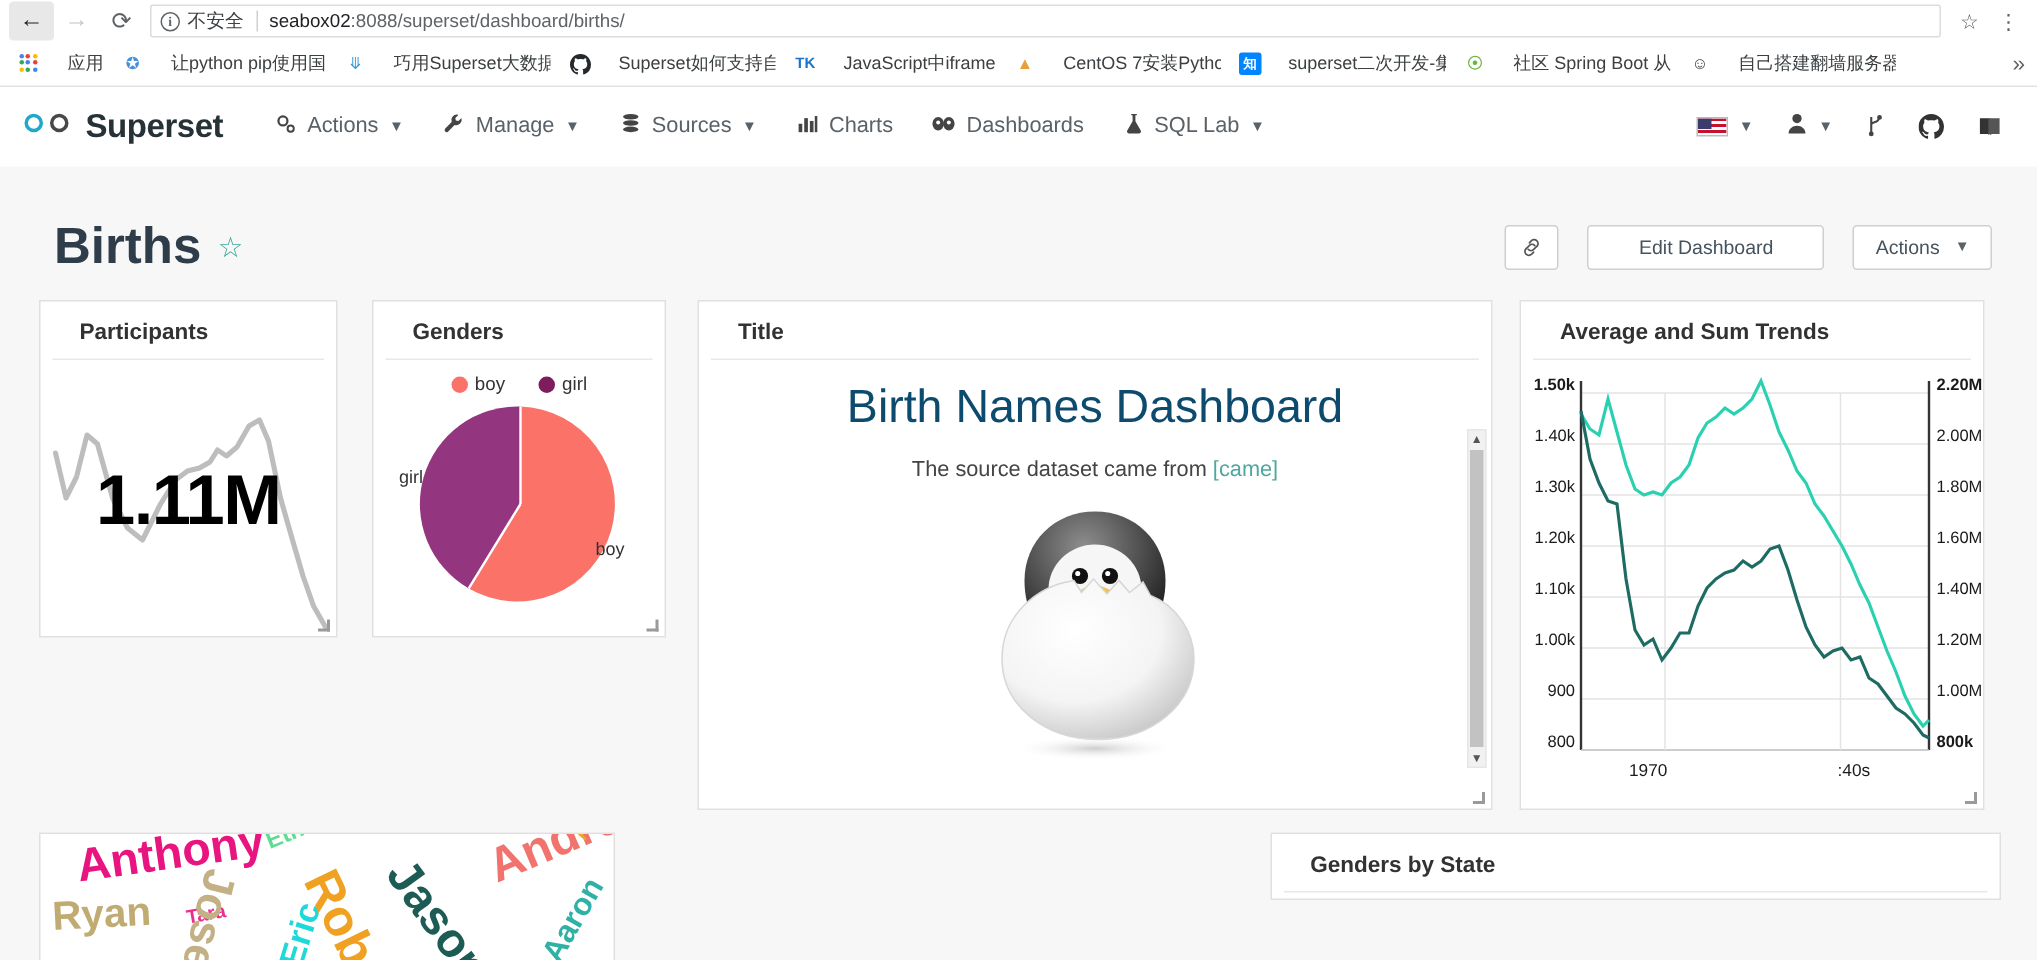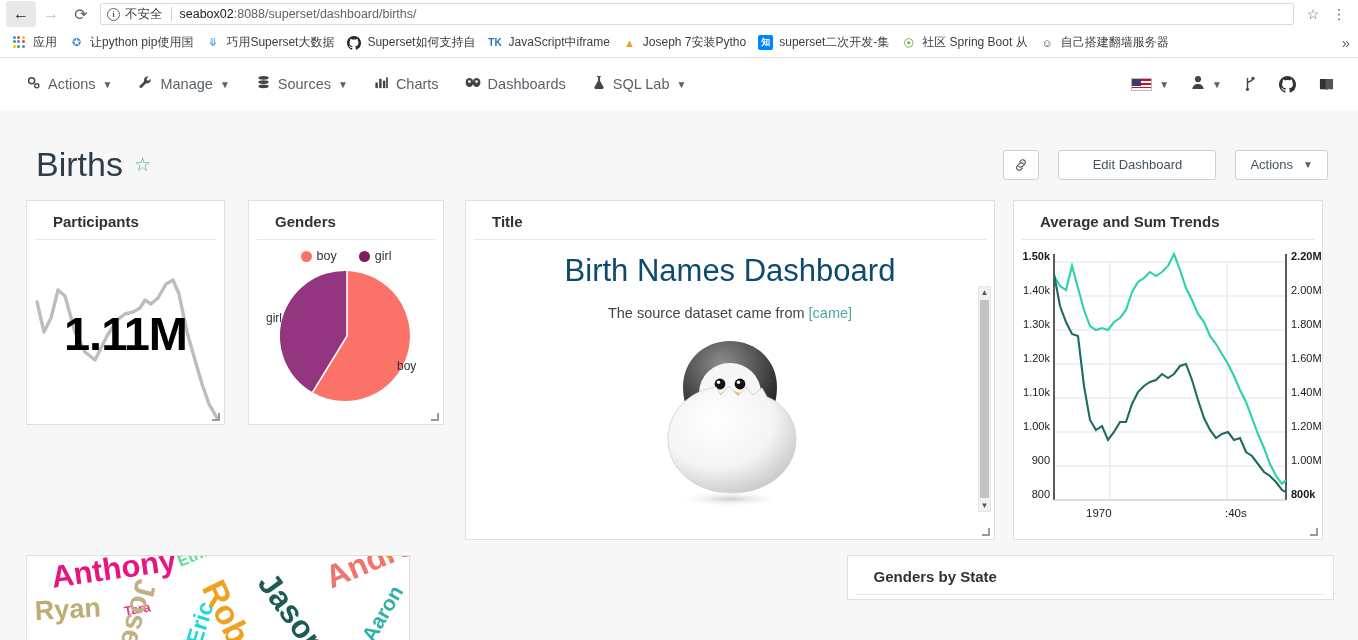--- a/index.html
+++ b/index.html
@@ -46,21 +46,21 @@
     justify-content: center; color: #5f6368; font-size: 14px; flex: none;
   }
 
   
   .bookmarks-bar {
     height: 30px; display: flex; align-items: center;
     padding: 0 6px; gap: 0; border-bottom: 1px solid #e3e3e3;
     overflow: hidden; position: relative;
   }
   .bm {
-    display: flex; align-items: center; gap: 6px;
+    display: flex; align-items: center; gap: 18px;
     padding: 2px 6px; font-size: 12px; color: #3c4043;
     white-space: nowrap; flex: none; max-width: 150px;
   }
   .bm .lbl { overflow: hidden; text-overflow: clip; white-space: nowrap; }
   .bm-icon { width: 15px; height: 15px; flex: none; display: inline-flex;
              align-items: center; justify-content: center; font-size: 11px; }
   .apps-grid {
     width: 14px; height: 14px; display: grid;
     grid-template-columns: repeat(3, 3px); grid-template-rows: repeat(3, 3px);
     gap: 1.5px; flex: none;
@@ -92,21 +92,21 @@
   .flag .stripes { position: absolute; inset: 0;
     background: repeating-linear-gradient(#c8102e 0 1.9px, #fff 1.9px 3.8px); }
   .flag .canton { position: absolute; left: 0; top: 0; width: 9px; height: 7px;
     background: #3c3b6e; }
 
   
   .page { background: #f7f7f7; height: 100%; position: relative; }
   .dash-header {
     display: flex; align-items: center; padding: 34px 30px 0 36px;
   }
-  .dash-title { font-size: 34px; color: #2f3d4a; font-weight: normal; }
+  .dash-title { font-size: 34px; color: #2f3d4a; font-weight: bold; }
   .fav-star { margin-left: 11px; font-size: 19px; color: #3aa99a; }
   .header-actions { margin-left: auto; display: flex; align-items: center; gap: 19px; }
   .btn {
     background: #fff; border: 1px solid #cfcfcf; border-radius: 3px;
     font-size: 13px; color: #45535f; height: 30px; padding: 0 14px;
     display: flex; align-items: center; justify-content: center;
   }
   .btn.icon-only { width: 36px; padding: 0; }
   .btn.wide { width: 158px; }
   .btn .caret { margin-left: 10px; font-size: 10px; }
@@ -238,21 +238,21 @@
       <span class="lbl">Superset如何支持自</span>
     </div>
 
     <div class="bm">
       <span class="bm-icon" style="color:#1a73c8;font-weight:bold;font-size:10px">TK</span>
       <span class="lbl">JavaScript中iframe</span>
     </div>
 
     <div class="bm">
       <span class="bm-icon" style="color:#e8a13a">▲</span>
-      <span class="lbl">Joseph 7安装Pytho</span>
+      <span class="lbl">CentOS 7安装Pytho</span>
     </div>
 
     <div class="bm">
       <span class="bm-icon" style="background:#0084ff;color:#fff;font-size:9px;font-weight:bold;border-radius:2px">知</span>
       <span class="lbl">superset二次开发-集</span>
     </div>
 
     <div class="bm">
       <span class="bm-icon" style="color:#6db33f">⦿</span>
       <span class="lbl">社区 Spring Boot 从</span>
@@ -261,20 +261,29 @@
     <div class="bm">
       <span class="bm-icon" style="color:#444">☺</span>
       <span class="lbl">自己搭建翻墙服务器</span>
     </div>
 
     <div class="bm-overflow">»</div>
   </div>
 </div>
 
 <div class="superset-nav">
+  <div class="brand">
+    <span>
+      <svg width="34" height="18" viewBox="0 0 44 22">
+        <path d="M11 3a8 8 0 100 16 8 8 0 000-16zm0 3a5 5 0 110 10 5 5 0 010-10z" fill="#20a7c9"></path>
+        <path d="M33 3a8 8 0 100 16 8 8 0 000-16zm0 3a5 5 0 110 10 5 5 0 010-10z" fill="#484848"></path>
+      </svg>
+    </span>
+    <span class="brand-text">Superset</span>
+  </div>
 
   <div class="nav-items">
     <div class="nav-item">
       <span>
         <svg width="15" height="15" viewBox="0 0 16 16">
             <circle cx="6" cy="6" r="3.2" fill="none" stroke="#444" stroke-width="1.6"></circle>
             <circle cx="11.5" cy="11.5" r="2.2" fill="none" stroke="#444" stroke-width="1.4"></circle>
           </svg>
       </span>
       <span>Actions</span>

